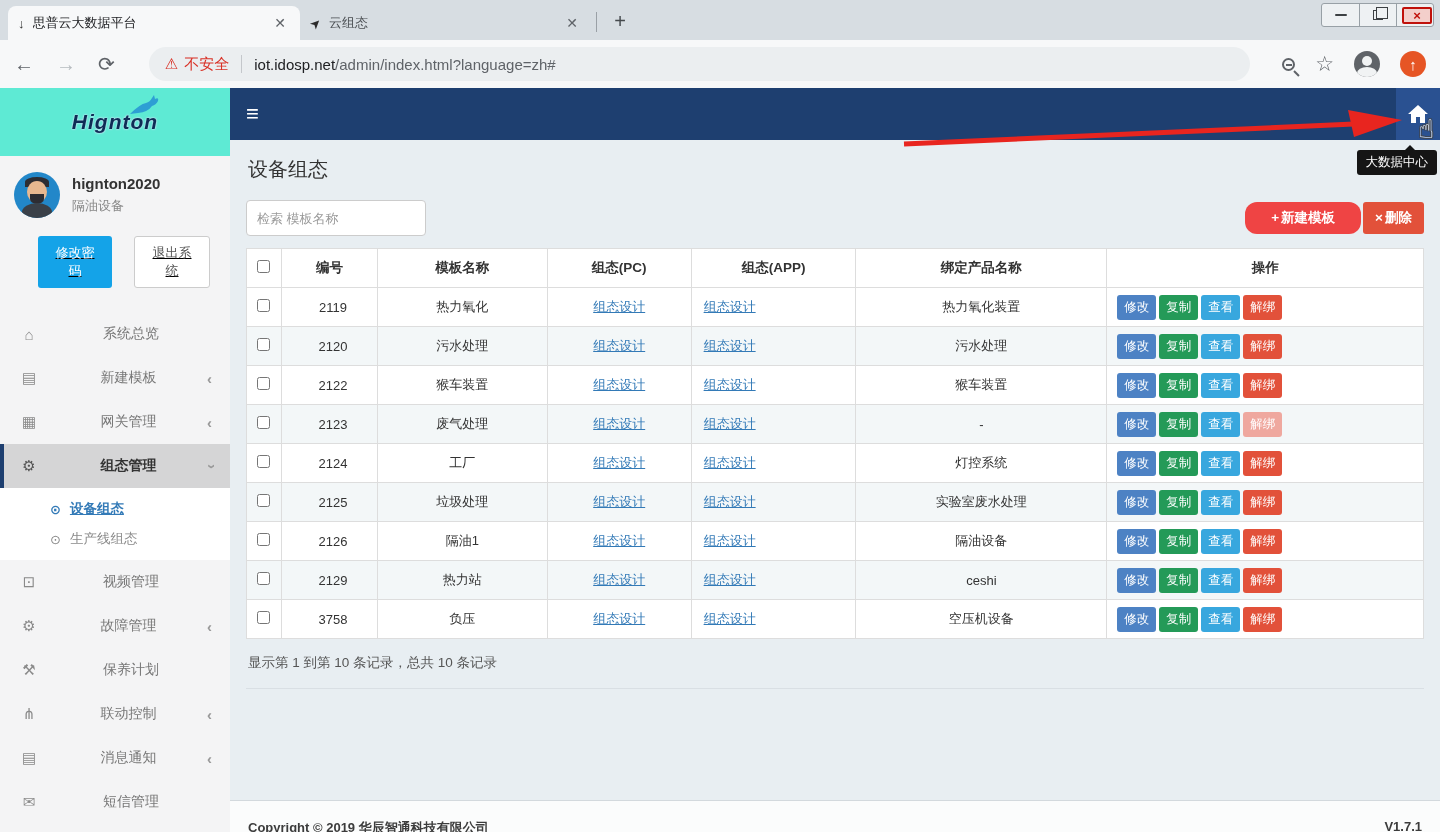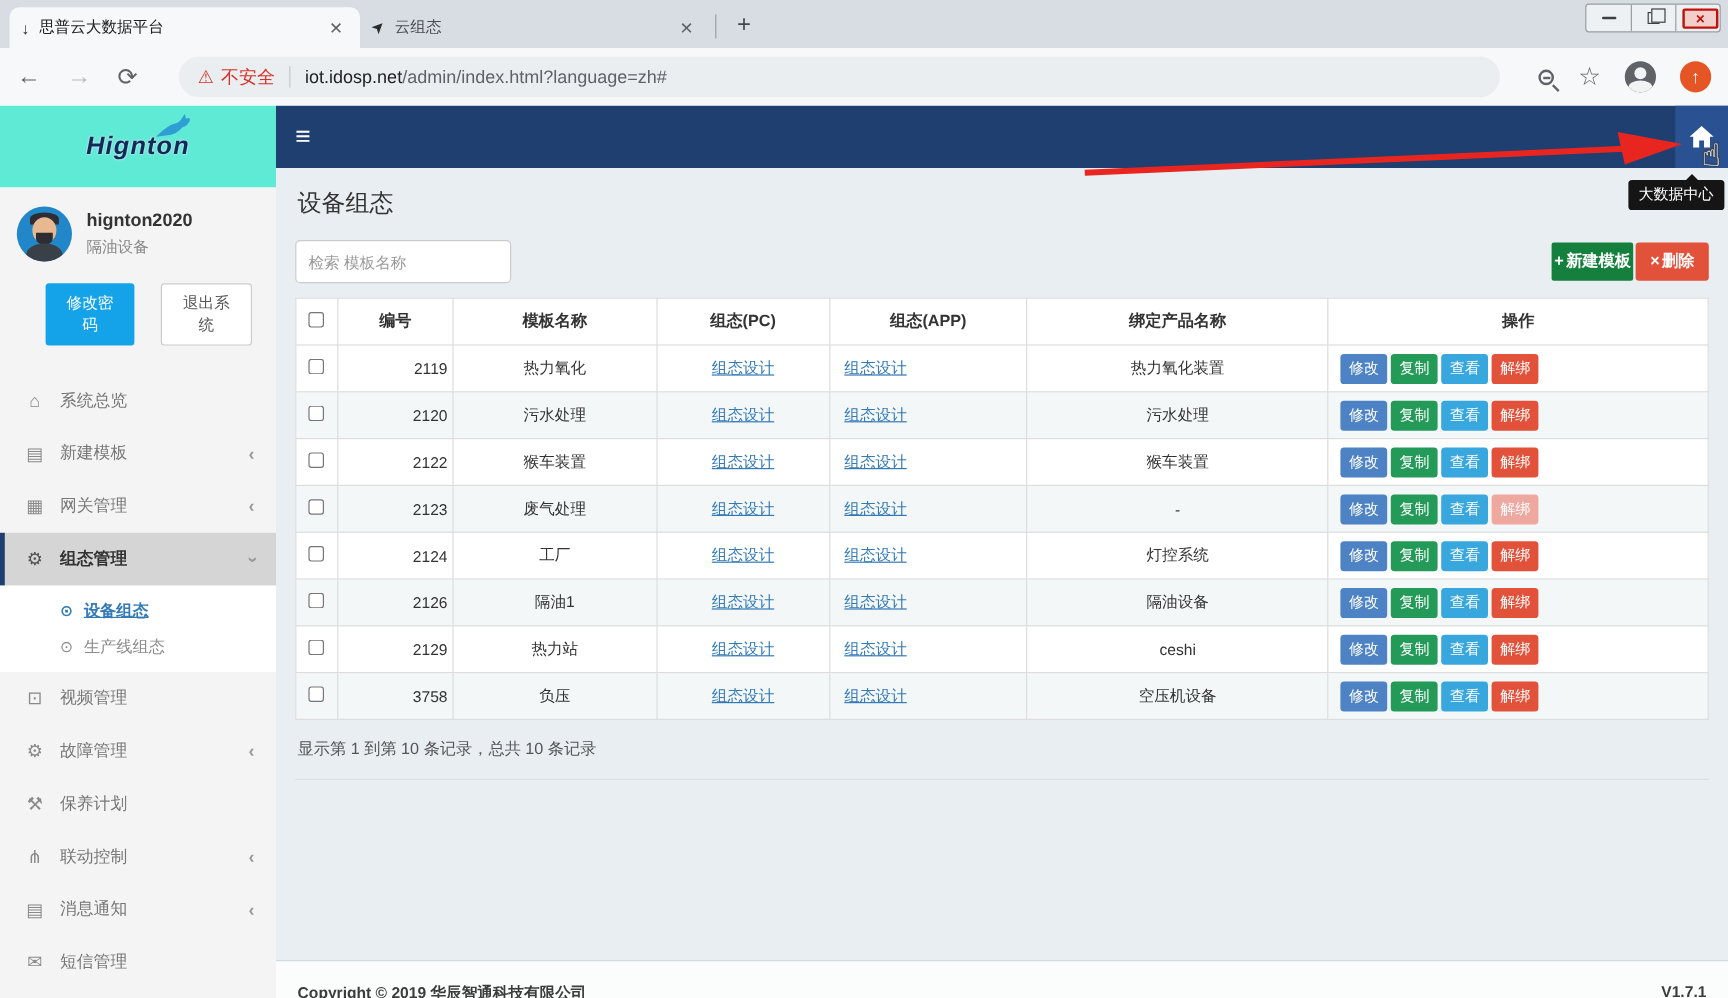--- a/index.html
+++ b/index.html
@@ -69,27 +69,27 @@
   .logo-deer { position:absolute; right:70px; top:6px; width:34px; height:22px; }
   .user-block { display:flex; align-items:center; padding:16px 14px 4px; }
   .side-avatar { width:46px; height:46px; border-radius:50%; background:#2287c9;
     position:relative; overflow:hidden; margin-right:12px; flex-shrink:0; }
   .side-avatar .face { position:absolute; left:13px; top:9px; width:20px; height:22px; border-radius:50%; background:#e8b890; }
   .side-avatar .hair { position:absolute; left:11px; top:5px; width:24px; height:10px; border-radius:50% 50% 0 0; background:#2d2d33; }
   .side-avatar .beard { position:absolute; left:16px; top:22px; width:14px; height:10px; border-radius:0 0 50% 50%; background:#2d2d33; }
   .side-avatar .body { position:absolute; left:8px; top:31px; width:30px; height:18px; border-radius:50% 50% 0 0; background:#3a4048; }
   .user-name { font-size:15px; font-weight:bold; color:#333; }
   .user-role { font-size:13px; color:#888; margin-top:5px; }
-  .user-actions { display:flex; padding:14px 20px 0 38px; gap:22px; }
+  .user-actions { display:flex; padding:14px 20px 0 38px; gap:22px;text-decoration:underline; }
   .btn-pwd { background:#14a3e8; color:#fff; font-size:13px; padding:7px 12px; border-radius:3px; border:none; }
   .btn-logout { background:#fff; color:#555; font-size:13px; padding:7px 12px; border:1px solid #ccc; border-radius:3px; }
   .menu { margin-top:24px; }
   .menu-item { height:44px; display:flex; align-items:center; padding:0 18px; color:#777; font-size:14px; cursor:pointer; }
   .menu-item .mi-icon { width:22px; font-size:15px; color:#8a8a8a; margin-right:10px; text-align:center; }
-  .menu-item .mi-label { flex:1; }
+  .menu-item .mi-label { flex:1;text-align:center; }
   .menu-item .chev { font-size:15px; color:#999; font-weight:bold; }
   .menu-item .chev.down { transform:rotate(-90deg); }
   .menu-item.active { background:#d5d5d6; border-left:4px solid #1e3f70; padding-left:14px; color:#333; font-weight:bold; }
   .menu-item.active .mi-icon { color:#555; }
   .submenu { background:#fff; padding:6px 0; }
   .sub-item { height:30px; display:flex; align-items:center; padding-left:50px; font-size:13.5px; color:#8a8a8a; cursor:pointer; }
   .sub-item .dot { margin-right:9px; font-size:13px; }
   .sub-item.active { color:#337ab7; font-weight:bold; }
   .sub-item.active .sub-label { text-decoration:underline; }
 
@@ -107,32 +107,32 @@
     border:5px solid transparent; border-bottom-color:#151515; border-top:0; }
   .red-arrow { position:absolute; left:672px; top:16px; width:506px; height:46px; z-index:55; pointer-events:none; }
 
   .content { padding:0 16px; position:relative; }
   .page-title { font-size:20px; color:#333; font-weight:normal; margin:16px 0 0 2px; }
   .action-row { margin-top:17px; display:flex; align-items:center; }
   .search-input { width:180px; height:36px; border:1px solid #ccc; border-radius:4px;
     padding:0 10px; font-size:13px; background:#fff; color:#333; outline:none; }
   .search-input::placeholder { color:#999; }
   .row-spacer { flex:1; }
-  .btn-new { background:#15803d; color:#fff; font-size:13.5px; height:32px; padding:0 2px;
-    border:none; border-radius:2px; font-weight:bold; }
+  .btn-new { background:#ef4444; color:#fff; font-size:13.5px; height:32px; padding:0 26px;
+    border:none; border-radius:12px; font-weight:bold; }
   .btn-del { background:#e2513a; color:#fff; font-size:13.5px; height:32px; padding:0 12px;
     border:none; border-radius:3px; font-weight:bold; margin-left:2px; }
   .btn-ico { margin-right:2px; font-weight:bold; }
 
   .grid-table { margin-top:12px; border-collapse:collapse; width:1178px; background:#fff; font-size:13px; }
   .grid-table th, .grid-table td { border:1px solid #ddd; height:39px; text-align:center; color:#333; padding:0 4px; }
   .grid-table th { font-weight:bold; font-size:13.5px; background:#fff; }
   .grid-table tbody tr:nth-child(even) { background:#f3f7f8; }
   .grid-table tbody tr.selected { background:#d9d9d9; }
-  td.cell-id { text-align:right; padding-left:11px; }
+  td.cell-id { text-align:center; padding-left:11px; }
   td.cell-app { text-align:left; padding-left:12px; }
   td.cell-actions { text-align:left; padding-left:10px; }
   .cfg-link { color:#337ab7; text-decoration:underline; cursor:pointer; }
   .cfg-link.faded { color:#aac6e4; }
   .act-btn { display:inline-block; padding:4px 7px; border-radius:3px; color:#fff;
     font-size:12.5px; margin-right:3px; cursor:pointer; }
   .act-modify { background:#4d82c4; } .act-copy { background:#249a58;font-family:Liberation Mono, monospace; }
   .act-view { background:#38a7de; } .act-unbind { background:#e2513a; }
   .act-unbind.disabled { background:#efa89f; }
   .summary { padding:15px 2px 16px; font-size:13.5px; color:#555; border-bottom:1px solid #d9dfe4; width:1178px; }
@@ -374,20 +374,29 @@
                 <td><input type="checkbox" style=""></td>
                 <td class="cell-id">2124</td>
                 <td>工厂</td>
                 <td><span class="cfg-link">组态设计</span></td>
                 <td class="cell-app"><span class="cfg-link">组态设计</span></td>
                 <td>灯控系统</td>
                 <td class="cell-actions"><span class="act-btn act-modify">修改</span><span class="act-btn act-copy">复制</span><span class="act-btn act-view">查看</span><span class="act-btn act-unbind">解绑</span></td>
               </tr>
               <tr class="">
                 <td><input type="checkbox" style=""></td>
+                <td class="cell-id">2125</td>
+                <td>垃圾处理</td>
+                <td><span class="cfg-link">组态设计</span></td>
+                <td class="cell-app"><span class="cfg-link">组态设计</span></td>
+                <td>实验室废水处理</td>
+                <td class="cell-actions"><span class="act-btn act-modify">修改</span><span class="act-btn act-copy">复制</span><span class="act-btn act-view">查看</span><span class="act-btn act-unbind">解绑</span></td>
+              </tr>
+              <tr class="">
+                <td><input type="checkbox" style=""></td>
                 <td class="cell-id">2126</td>
                 <td>隔油1</td>
                 <td><span class="cfg-link">组态设计</span></td>
                 <td class="cell-app"><span class="cfg-link">组态设计</span></td>
                 <td>隔油设备</td>
                 <td class="cell-actions"><span class="act-btn act-modify">修改</span><span class="act-btn act-copy">复制</span><span class="act-btn act-view">查看</span><span class="act-btn act-unbind">解绑</span></td>
               </tr>
               <tr class="">
                 <td><input type="checkbox" style=""></td>
                 <td class="cell-id">2129</td>

